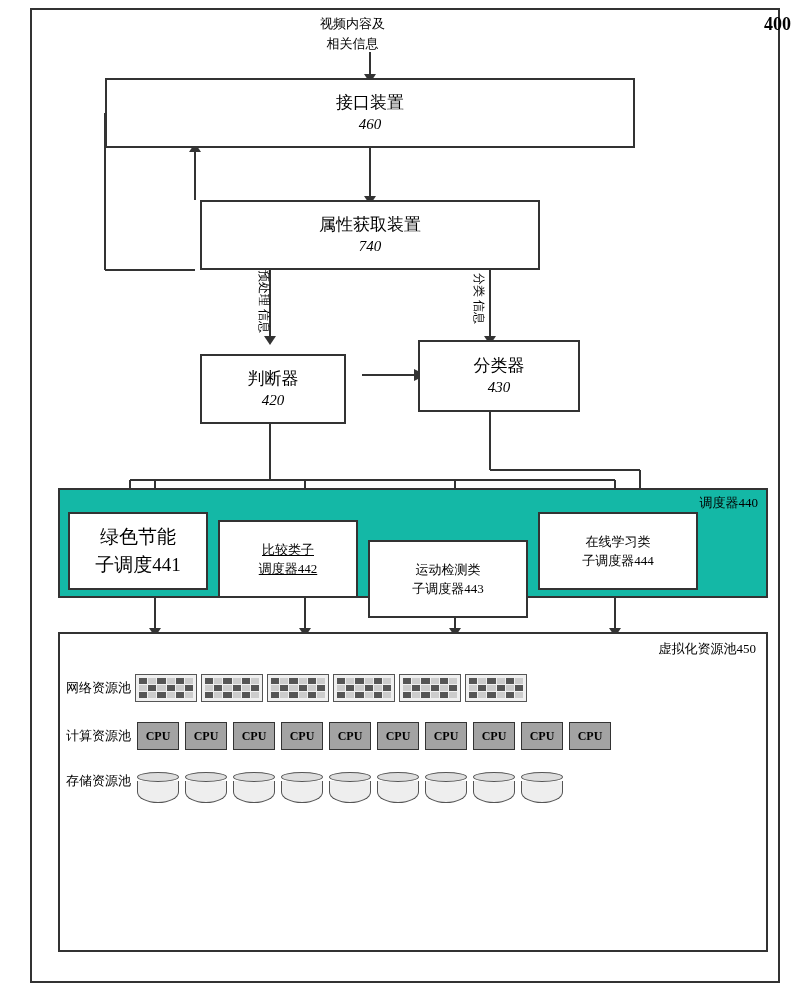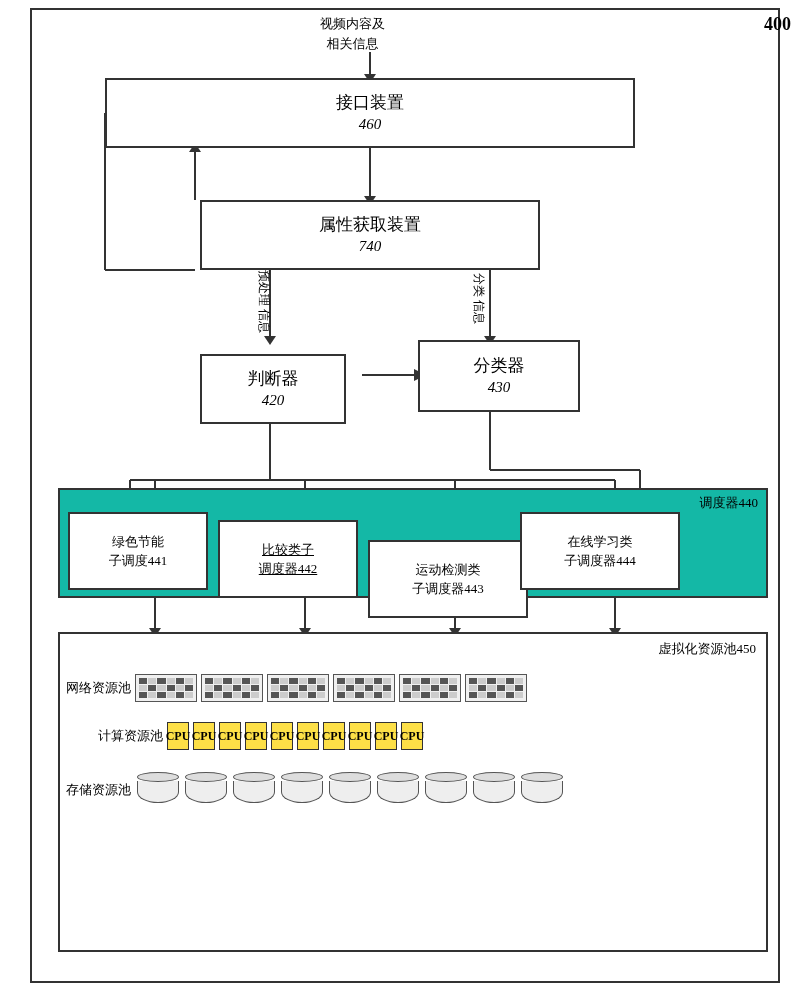--- a/index.html
+++ b/index.html
@@ -74,28 +74,28 @@
       padding: 4px 6px;
       gap: 4px;
     }
     .resource-label {
       font-size: 13px;
       min-width: 62px;
     }
     
     .cpu-box {
       border: 1.5px solid #333;
-      width: 22px;
+      width: 42px;
       height: 28px;
       display: flex;
       align-items: center;
       justify-content: center;
       font-size: 12px;
       font-weight: bold;
-      background: #fde047;
+      background: #a3a3a3;
     }
     
     .cylinder {
       width: 42px;
       height: 36px;
       position: relative;
       display: inline-flex;
       flex-direction: column;
       align-items: center;
     }
@@ -275,33 +275,33 @@
   </div>
 
   <div class="box" style="left:418px; top:340px; width:162px; height:72px;">
     <div class="box-title">分类器</div>
     <div class="box-id">430</div>
   </div>
 
   <div class="scheduler-outer" style="left:58px; top:488px; width:710px; height:110px;">
     <div style="position:absolute; right:8px; top:4px; font-size:13px;">调度器440</div>
 
-    <div class="sub-box" style="left:8px; top:22px; width:140px; height:78px; font-size:13px;">
+    <div class="sub-box" style="left:8px; top:22px; width:140px; height:78px; font-size:19px;">
       <span>绿色节能<br>子调度441</span>
     </div>
 
     <div class="sub-box" style="left:158px; top:30px; width:140px; height:78px; font-size:13px;text-decoration:underline;">
       <span>比较类子<br>调度器442</span>
     </div>
 
     <div class="sub-box" style="left:308px; top:22px; width:160px; height:78px; font-size:13px;margin-top:28px;">
       <span>运动检测类<br>子调度器443</span>
     </div>
 
-    <div class="sub-box" style="left:460px; top:22px; width:160px; height:78px; font-size:13px;">
+    <div class="sub-box" style="left:478px; top:22px; width:160px; height:78px; font-size:13px;">
       <span>在线学习类<br>子调度器444</span>
     </div>
   </div>
 
   <div class="resource-pool-box" style="left:58px; top:632px; width:710px; height:320px;">
     <div style="position:absolute; right:10px; top:6px; font-size:13px;">虚拟化资源池450</div>
 
     <div class="resource-row" style="margin-top:36px; flex-wrap:wrap;">
       <span class="resource-label">网络资源池</span>
 
@@ -432,21 +432,21 @@
           <div class="net-block-cell dark"></div>
             <div class="net-block-cell light"></div>
             <div class="net-block-cell dark"></div>
             <div class="net-block-cell light"></div>
             <div class="net-block-cell dark"></div>
             <div class="net-block-cell light"></div>
         </div>
       </div>
     </div>
 
-    <div class="resource-row" style="margin-top:12px; margin-left:32px;">
+    <div class="resource-row" style="margin-top:12px; gap:6px;">
       <span class="resource-label">计算资源池</span>
       <div class="cpu-box">
           <span>CPU</span>
         </div>
       <div class="cpu-box">
           <span>CPU</span>
         </div>
       <div class="cpu-box">
           <span>CPU</span>
         </div>
@@ -466,21 +466,21 @@
           <span>CPU</span>
         </div>
       <div class="cpu-box">
           <span>CPU</span>
         </div>
       <div class="cpu-box">
           <span>CPU</span>
         </div>
     </div>
 
-    <div class="resource-row" style="margin-top:14px; align-items:center; gap:6px;">
+    <div class="resource-row" style="margin-top:14px; align-items:flex-start; gap:6px;">
       <span class="resource-label">存储资源池</span>
 
       <div class="cylinder">
           <div class="cylinder-top"></div>
           <div class="cylinder-body"></div>
         </div>
       <div class="cylinder">
           <div class="cylinder-top"></div>
           <div class="cylinder-body"></div>
         </div>

